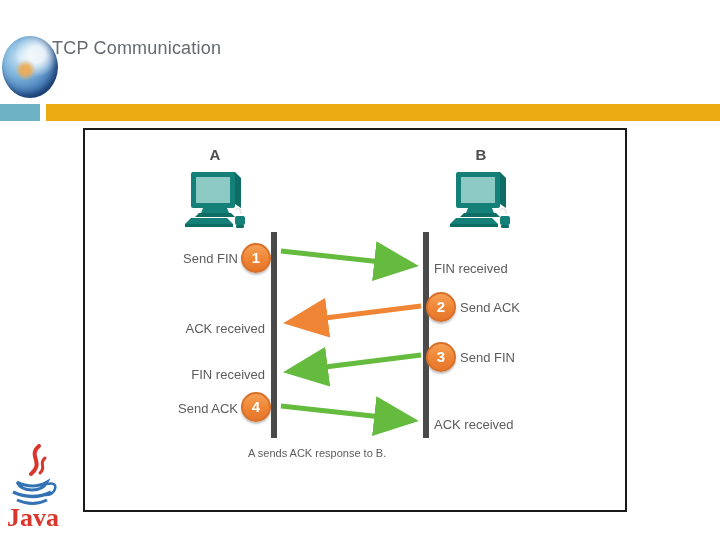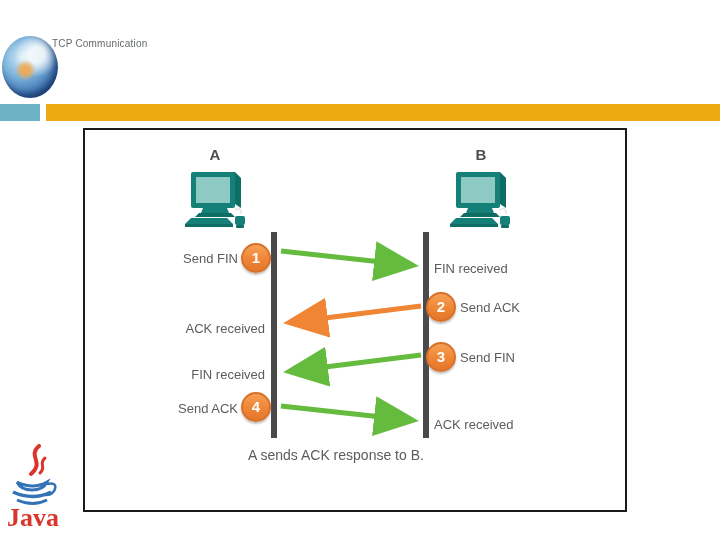--- a/index.html
+++ b/index.html
@@ -10,21 +10,21 @@
   
   .globe{
     position:absolute;left:2px;top:36px;width:56px;height:62px;border-radius:50%;
     background:
       radial-gradient(circle at 42% 55%, rgba(240,170,80,.9) 0 9%, rgba(240,170,80,0) 22%),
       radial-gradient(circle at 62% 30%, rgba(255,255,255,.85) 0 14%, rgba(255,255,255,0) 40%),
       radial-gradient(circle at 35% 35%, #cfe9f6 0%, #7db4dc 35%, #3a6fae 70%, #16386e 100%);
     box-shadow:inset -3px -4px 6px rgba(10,30,70,.55);
   }
   .kicker{
-    position:absolute;left:52px;top:38px;font-size:10px;color:#666a6e;letter-spacing:.2px;
+    position:absolute;left:52px;top:38px;font-size:18px;color:#666a6e;letter-spacing:.2px;
   }
   .title{
     position:absolute;left:50px;top:61px;font-size:37px;color:#5b6069;letter-spacing:.5px;white-space:nowrap;
   }
   .teal-block{position:absolute;left:0;top:104px;width:40px;height:17px;background:#6db2c4;}
   .orange-bar{position:absolute;left:46px;top:104px;width:674px;height:17px;background:#ecaa13;}
   
   .diagram{
     position:absolute;left:83px;top:128px;width:544px;height:384px;
     background:#ffffff;border:2px solid #1a1a1a;box-sizing:border-box;
@@ -55,21 +55,21 @@
     position:absolute;font-size:13px;color:#5c5c5c;white-space:nowrap;transform:translateY(-50%);
   }
   .lbl-send-fin-a{right:482px;top:258px;}
   .lbl-ack-recv-a{right:455px;top:328px;}
   .lbl-fin-recv-a{right:455px;top:374px;}
   .lbl-send-ack-a{right:482px;top:408px;}
   .lbl-fin-recv-b{left:434px;top:268px;}
   .lbl-send-ack-b{left:460px;top:307px;}
   .lbl-send-fin-b{left:460px;top:357px;}
   .lbl-ack-recv-b{left:434px;top:424px;}
-  .caption{position:absolute;left:248px;top:447px;font-size:14px;color:#5c5c5c;}
+  .caption{position:absolute;left:248px;top:447px;font-size:11px;color:#5c5c5c;}
   
   .java-logo{position:absolute;left:5px;top:444px;width:56px;height:90px;}
 </style>
 </head>
 <body>
 
 <div class="slide">
 
   <div class="globe"></div>
   <div class="kicker">TCP Communication</div>

